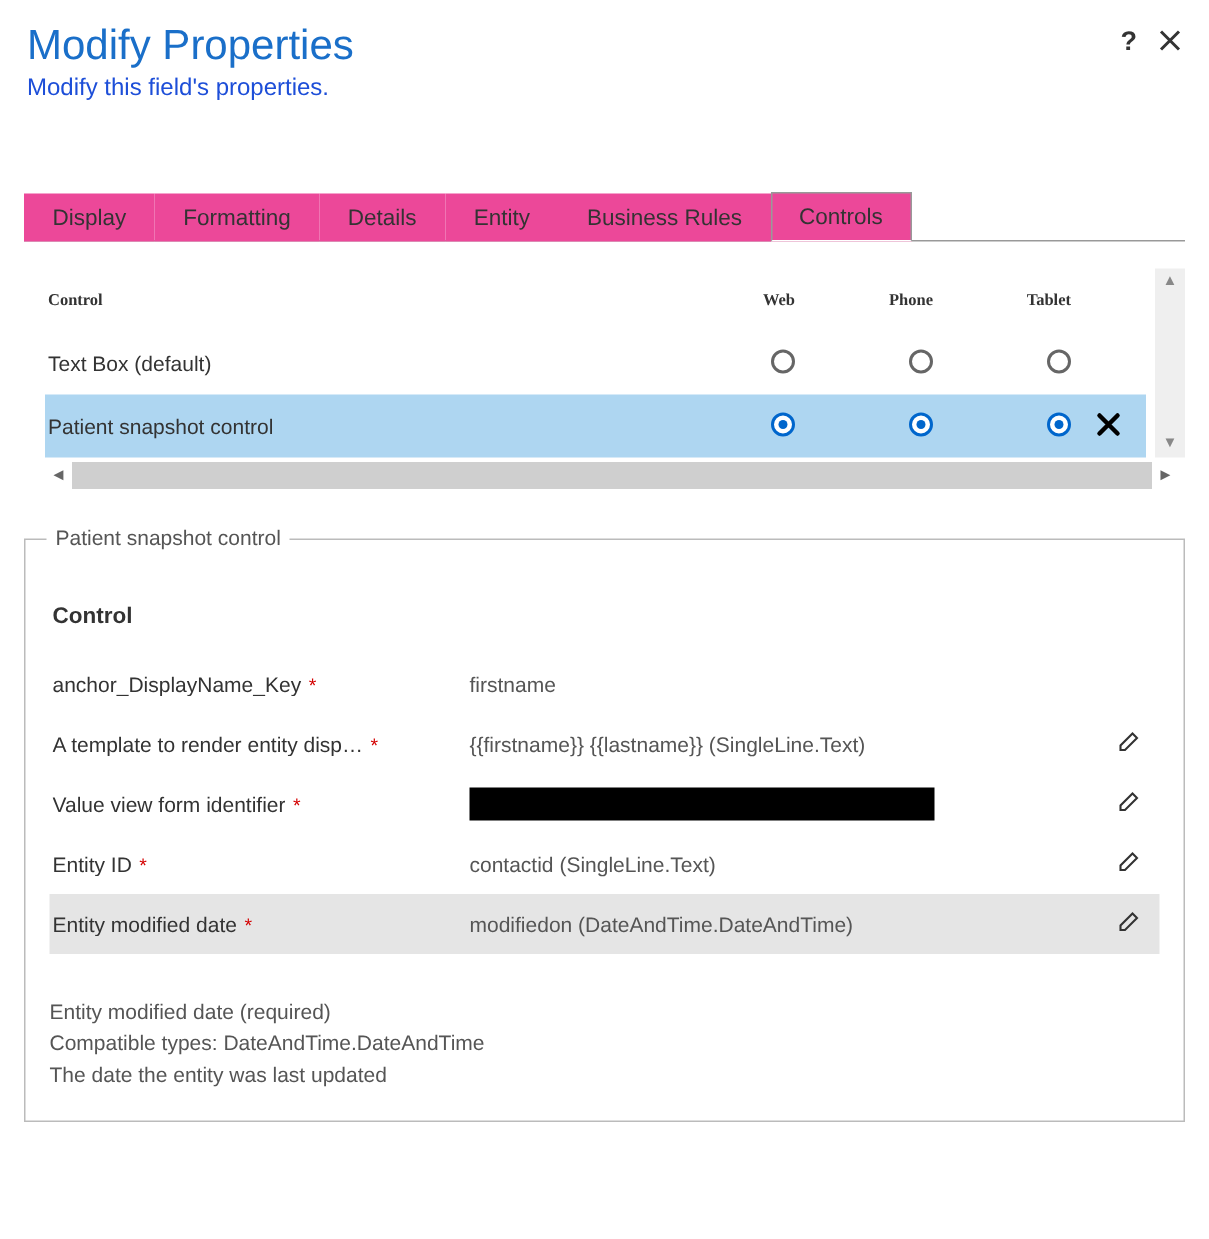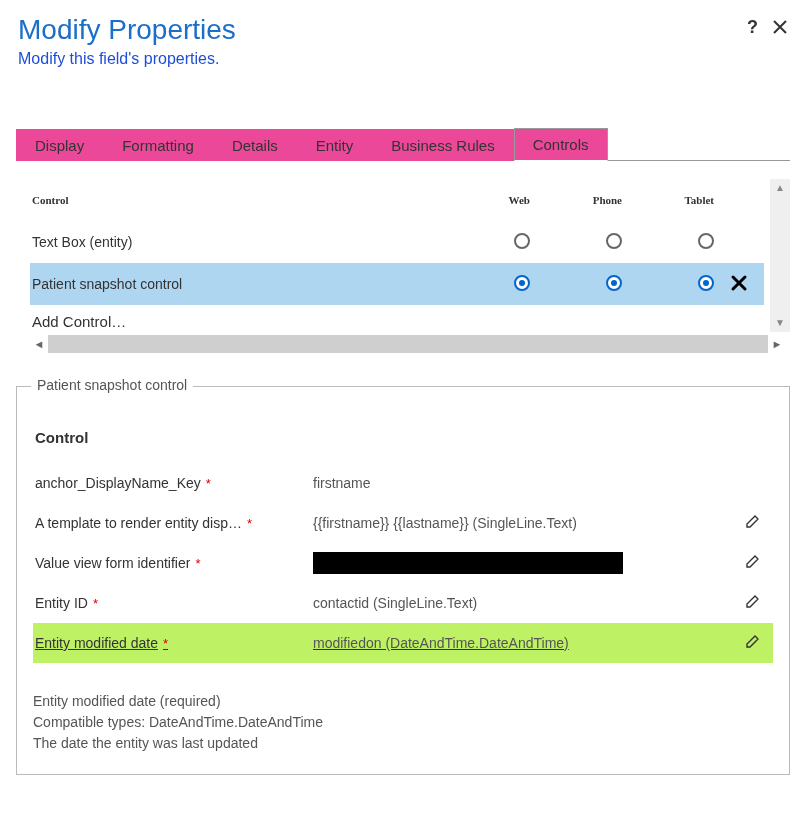--- a/index.html
+++ b/index.html
@@ -132,21 +132,21 @@
       color: #555;
     }
     .props-header, .props-row {
       display: flex; align-items:center; min-height: 40px;
     }
     .props-header { font-weight:600; font-size:15px; margin-bottom:6px;}
     .p-name { width: 280px; padding-left:2px; display:flex; align-items:center; gap:3px;}
     .p-value { flex:1; display:flex; align-items:center; color:#555;}
     .p-edit { width:40px; text-align:center;}
     .req { color:#d40000; font-size:13px; margin-left:2px;}
-    .props-row.selected { background:#bef264;text-decoration:underline;}
+    .props-row.selected { background:#e5e5e5;}
     .redact {
       background:#000; height:22px; width:310px;
     }
     .pencil svg{display:inline-block; cursor:pointer;}
     .ellipsis{ white-space:nowrap; overflow:hidden; text-overflow:ellipsis; max-width:260px;}
 
     .desc-block { margin-top: 28px; color:#555; line-height:1.5; font-size:14px;}
   </style>
 </head>
 <body>
@@ -179,42 +179,41 @@
     <div class="controls-grid">
       <div class="controls-header">
         <div class="col-name">Control</div>
         <div class="col-radio">Web</div>
         <div class="col-radio">Phone</div>
         <div class="col-radio">Tablet</div>
         <div class="col-close"></div>
       </div>
 
       <div class="controls-row">
-        <div class="col-name">Text Box (entity)</div>
+        <div class="col-name">Text Box (default)</div>
         <div class="col-radio"><span class="radio"></span></div>
         <div class="col-radio"><span class="radio"></span></div>
         <div class="col-radio"><span class="radio"></span></div>
         <div class="col-close"></div>
       </div>
 
       <div class="controls-row selected">
         <div class="col-name">Patient snapshot control</div>
         <div class="col-radio"><span class="radio checked"></span></div>
         <div class="col-radio"><span class="radio checked"></span></div>
         <div class="col-radio"><span class="radio checked"></span></div>
         <div class="col-close">
           <span class="xbtn">
             <svg width="18" height="18" viewBox="0 0 18 18">
                 <path d="M3 3 L15 15 M15 3 L3 15" stroke="#000" stroke-width="3" fill="none" stroke-linecap="round"></path>
               </svg>
           </span>
         </div>
       </div>
 
-      <div class="add-ctrl">Add Control…</div>
     </div>
 
     <div class="vscroll">
       <span class="arrow">▲</span>
       <div class="track"></div>
       <span class="arrow">▼</span>
     </div>
   </div>
 
   <div class="hscroll">

